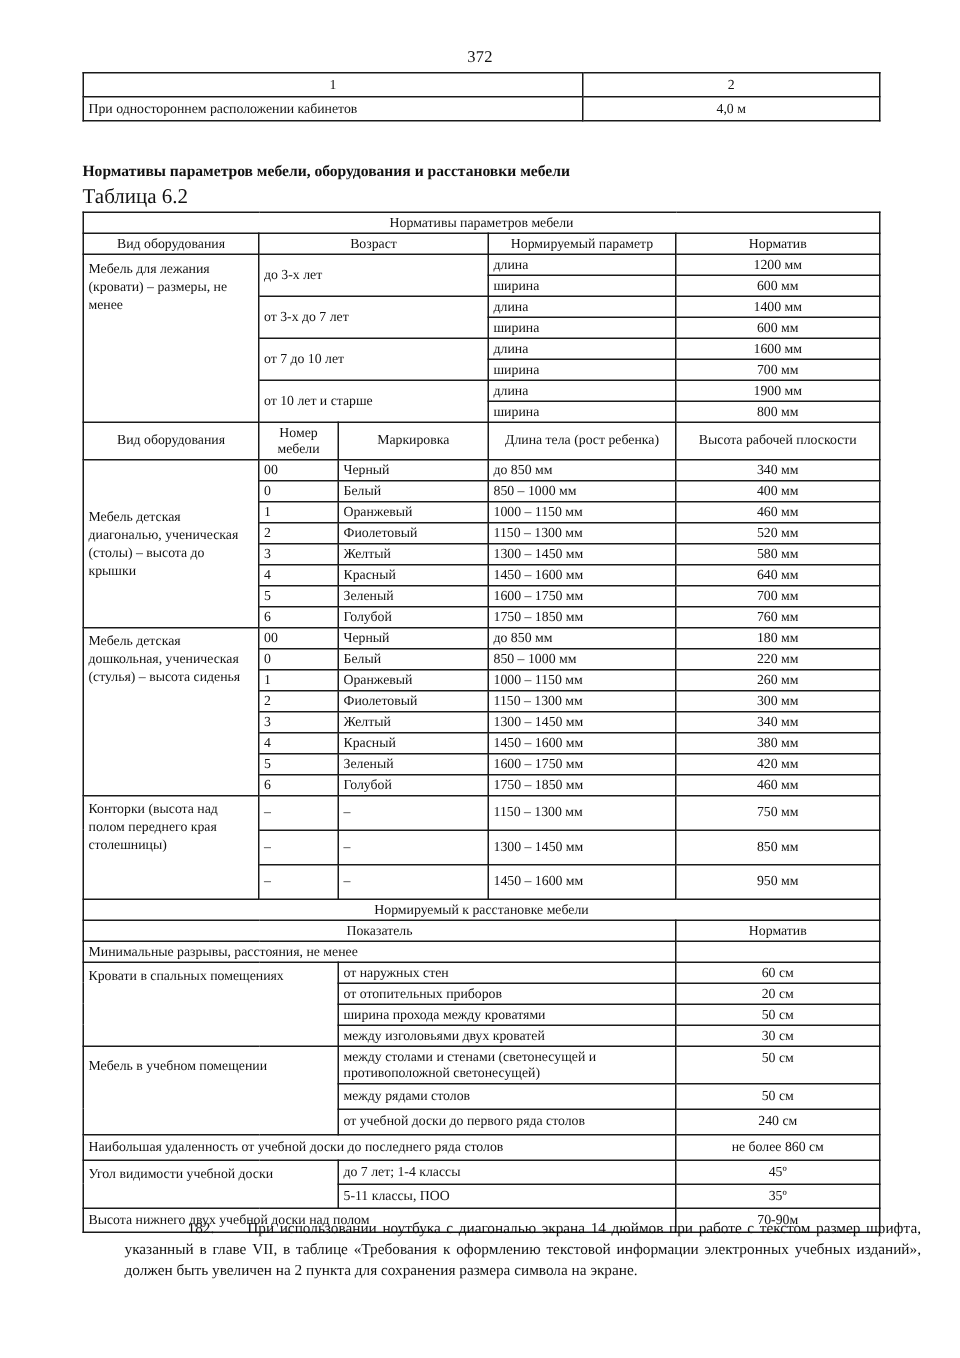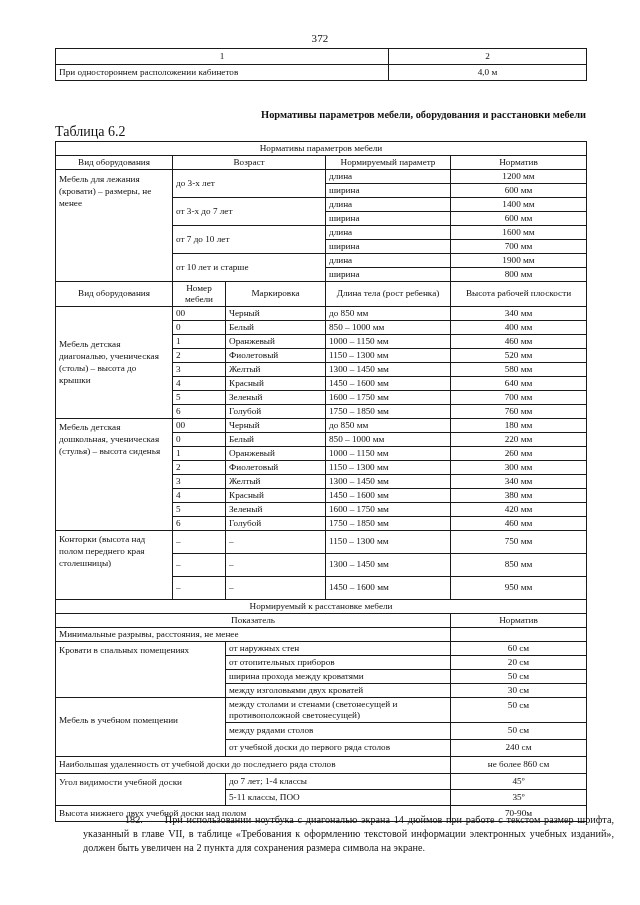--- a/index.html
+++ b/index.html
@@ -57,21 +57,21 @@
     width: 531px;
   }
   #top-table td { height: 13px; }
 
   
   .doc-heading {
     position: absolute;
     left: 55px;
     top: 109px;
     width: 531px;
-    text-align: right;
+    text-align: left;
     font-size: 10.4px;
     font-weight: bold;
   }
   .table-caption {
     position: absolute;
     left: 55px;
     top: 124px;
     width: 531px;
     text-align: left;
     font-size: 14px;
@@ -353,21 +353,21 @@
       <tr>
         <td class="l" colspan="2">ширина прохода между кроватями</td>
         <td class="c">50 см</td>
       </tr>
       <tr>
         <td class="l" colspan="2">между изголовьями двух кроватей</td>
         <td class="c">30 см</td>
       </tr>
 
       <tr>
-        <td class="l stack-cell" colspan="2" rowspan="3" style="vertical-align:top;padding-top:16px">Мебель в учебном помещении</td>
+        <td class="l stack-cell" colspan="2" rowspan="3" style="vertical-align:top;padding-top:6px">Мебель в учебном помещении</td>
         <td class="l" colspan="2" rowspan="1" style="height:22px">между столами и стенами (светонесущей и противоположной светонесущей)</td>
         <td class="c" style="vertical-align:top;padding-top:2px">50 см</td>
       </tr>
       <tr>
         <td class="l" colspan="2" style="height:14px">между рядами столов</td>
         <td class="c">50 см</td>
       </tr>
       <tr>
         <td class="l" colspan="2" style="height:14px">от учебной доски до первого ряда столов</td>
         <td class="c">240 см</td>

